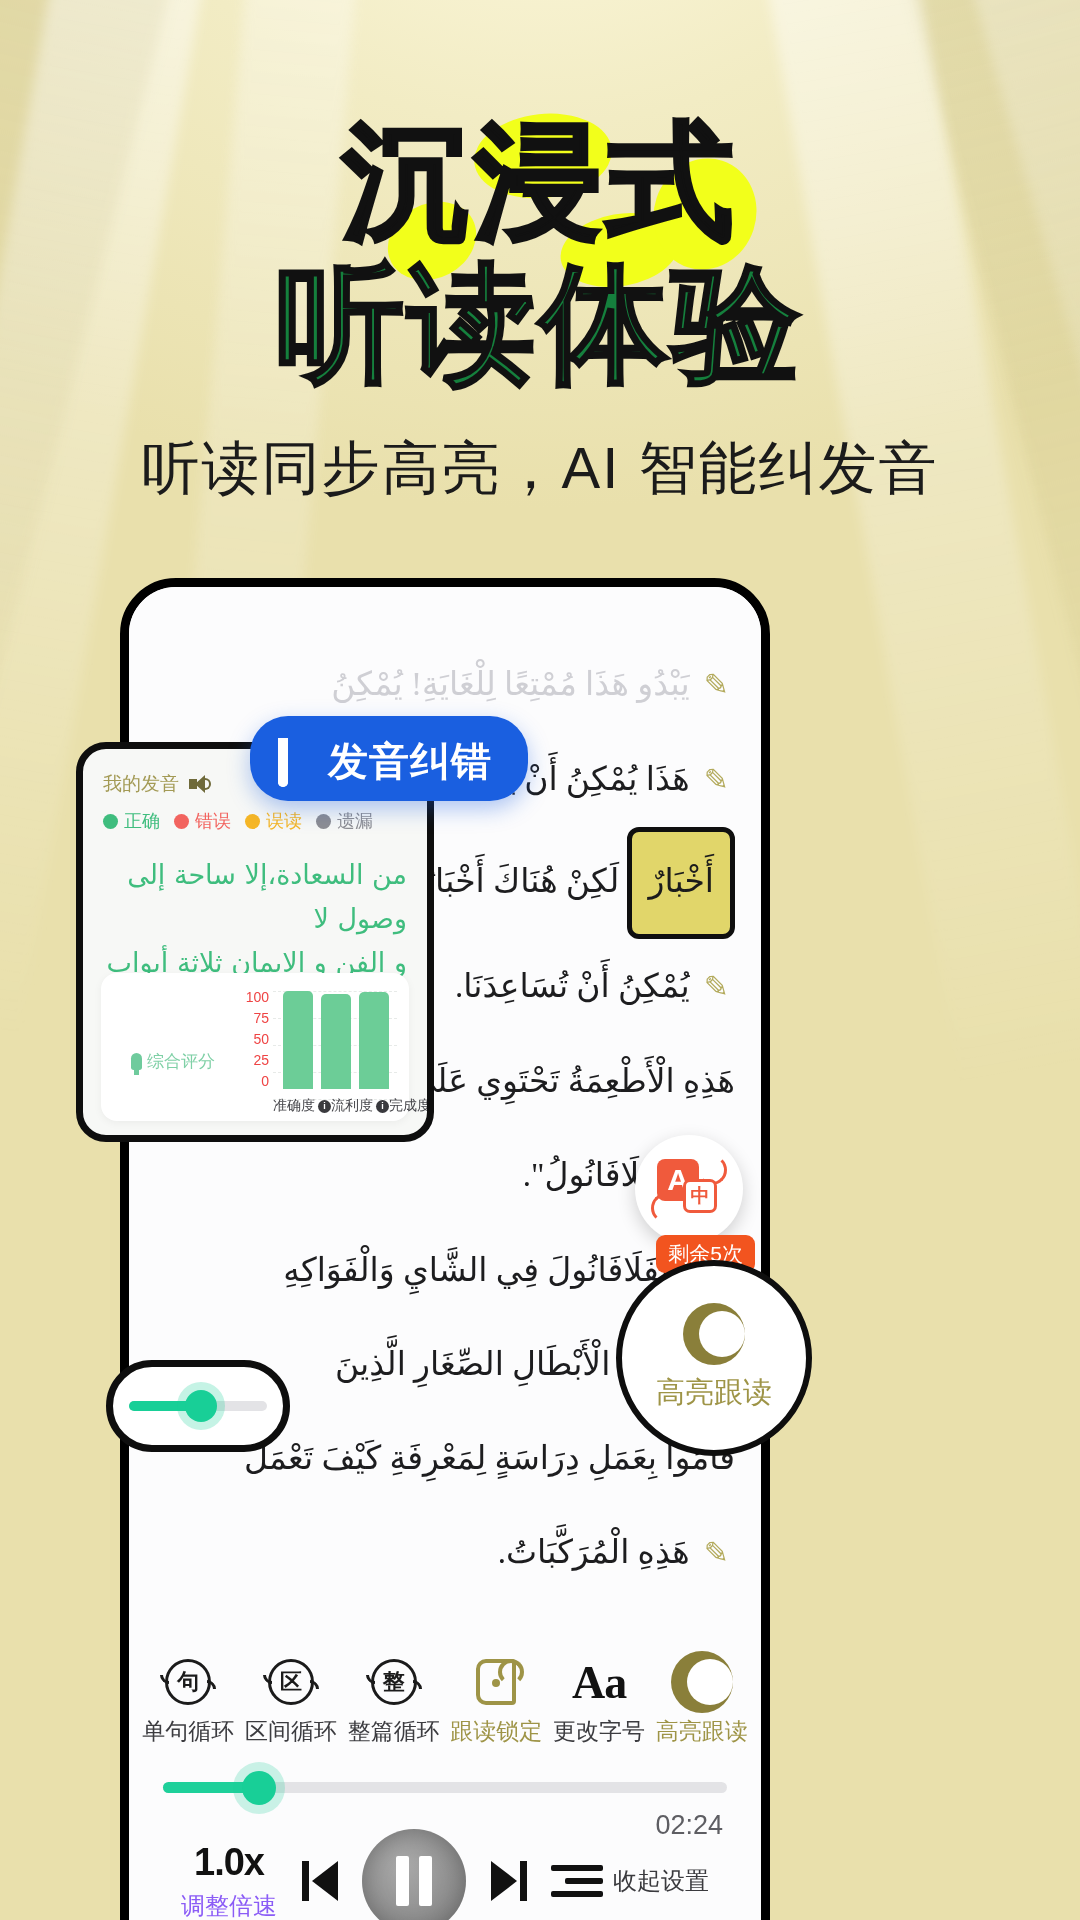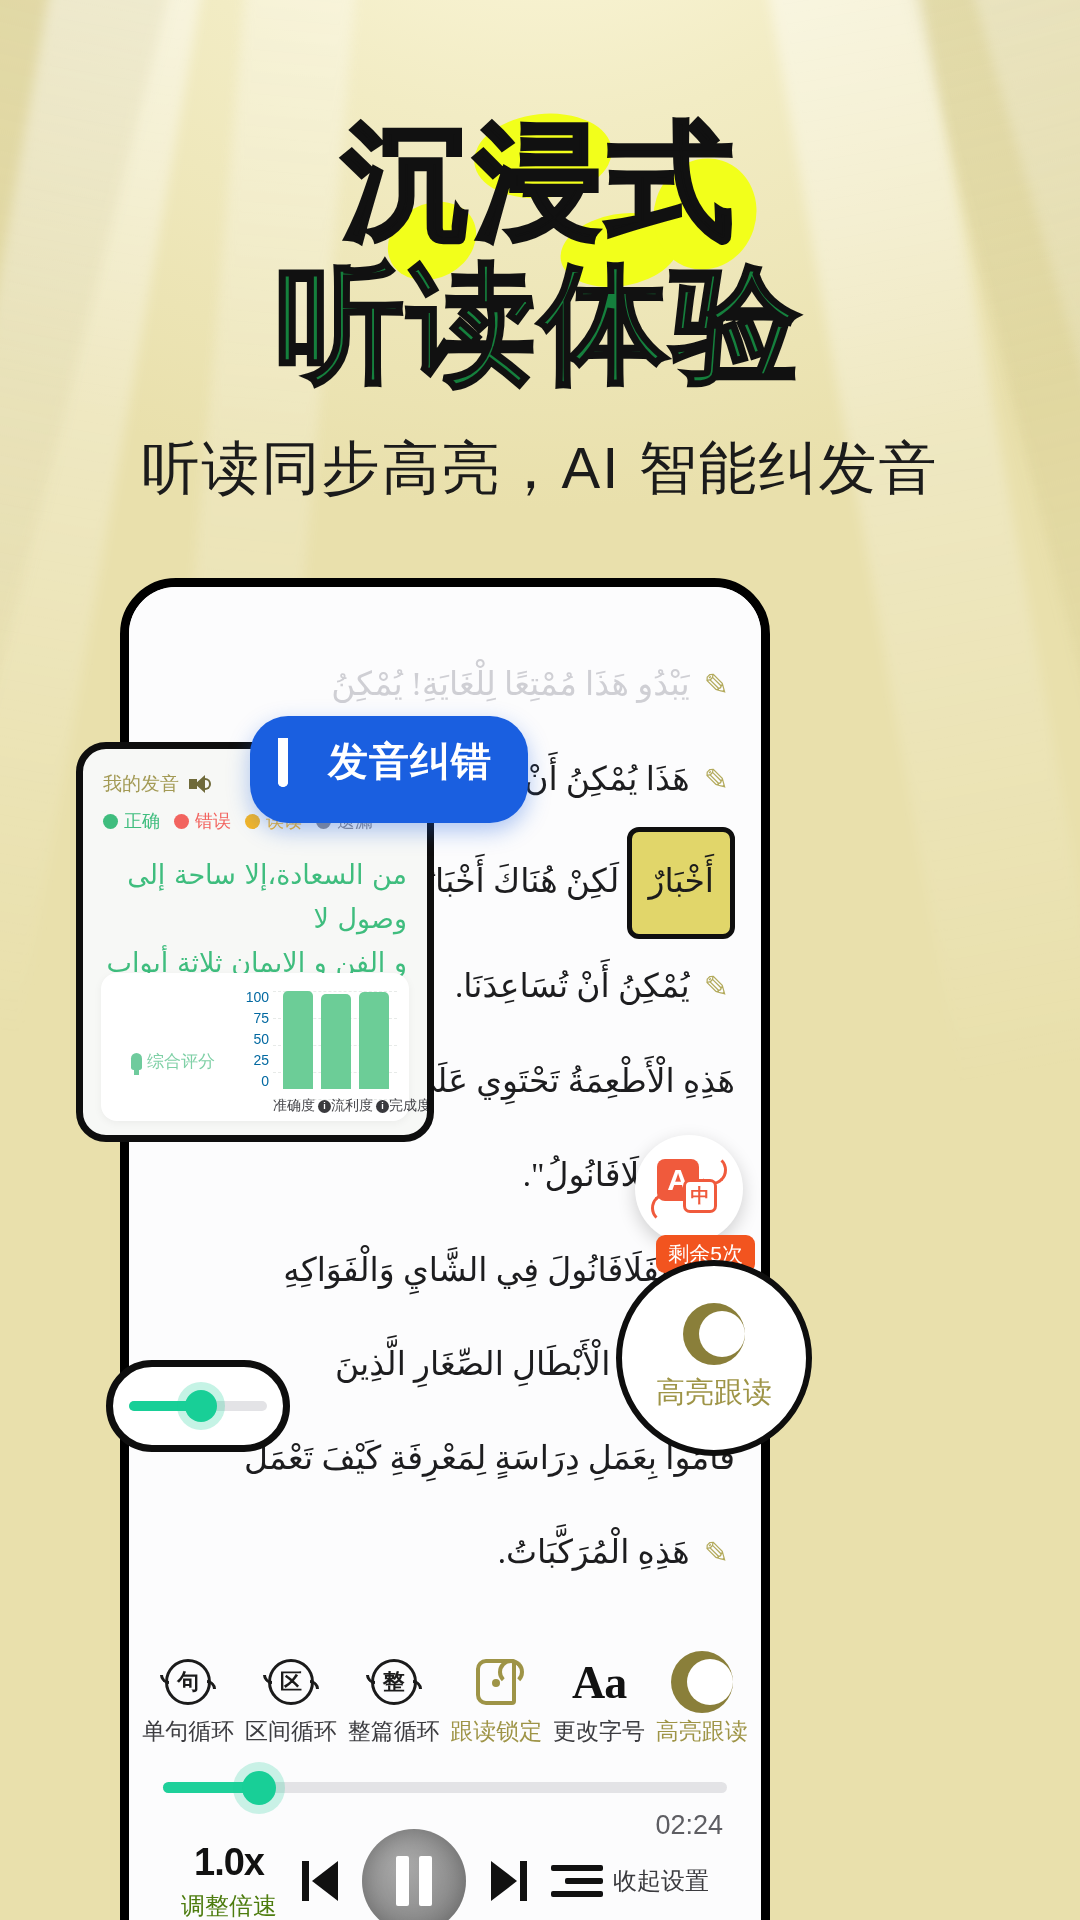--- a/index.html
+++ b/index.html
@@ -201,21 +201,21 @@
   }
 
   
   #player {
     position: absolute; left: 0; right: 0; bottom: 36px;
     display: flex; align-items: center; justify-content: space-between;
     padding: 0 52px;
   }
   .speed { text-align:center; }
   .speed .v { font-size: 38px; font-weight: 800; color: #111; letter-spacing:-1px;}
-  .speed .l { font-size: 24px; color: #4d7c0f; margin-top: 6px;}
+  .speed .l { font-size: 24px; color: #8b5cf6; margin-top: 6px;}
   .btn-prev, .btn-next { display:flex; align-items:center; gap: 3px; }
   .tri-l { width:0;height:0;border-top:20px solid transparent;border-bottom:20px solid transparent;border-right:26px solid #111;}
   .tri-r { width:0;height:0;border-top:20px solid transparent;border-bottom:20px solid transparent;border-left:26px solid #111;}
   .bar-v { width: 7px; height: 40px; background:#111; }
   #play-btn {
     width: 104px; height: 104px; border-radius: 50%;
     background: radial-gradient(circle at 40% 35%, #a9a9a9, #7e7e7e);
     display:flex; align-items:center; justify-content:center; gap: 10px;
     box-shadow: inset 0 0 26px rgba(0,0,0,.25);
   }
@@ -282,41 +282,41 @@
   .ring-label { display:flex; align-items:center; justify-content:center; gap:5px; margin-top: 24px;
     font-size: 17px; color:#7fd0a6;}
   .mic-mini { width:11px; height:17px; background:#6fcb9d; border-radius: 6px 6px 3px 3px; position:relative;}
   .mic-mini::after{content:"";position:absolute;left:3px;bottom:-5px;width:5px;height:5px;background:#6fcb9d;}
 
   .chart {
     flex: 1; display: flex; height: 100%; padding-left: 6px;
   }
   .y-axis {
     width: 34px; display:flex; flex-direction:column; justify-content:space-between;
-    font-size: 14px; color:#0369a1; text-align: right; padding: 6px 4px 26px 0;
+    font-size: 14px; color:#ef4444; text-align: right; padding: 6px 4px 26px 0;
   }
   .plot { flex:1; position: relative; padding: 6px 0 26px 0; }
   .grid-l { position:absolute; left:0; right:0; border-top:1px dashed #e7eae8; }
   .bars { position:absolute; left:6px; right:4px; top:6px; bottom:26px;
     display:flex; align-items:flex-end; justify-content:space-around;}
   .bar { width: 30px; background:#6ccd97; border-radius: 5px 5px 0 0;}
   .xlabels { position:absolute; left:0; right:0; bottom:0; display:flex;
     justify-content: space-between; font-size: 14px; color:#46464b; }
   .xl { display:flex; align-items:center; gap: 3px; white-space:nowrap;}
   .info-i {
     width: 13px; height:13px; border-radius:50%; background:#3a3a3e; color:#fff;
     font-size: 9px; line-height: 13px; text-align:center; font-weight:700;
   }
 
   
   #btn-pron {
     position: absolute; left: 250px; top: 716px; z-index: 70;
     background: #1a5fe0; color: #fff;
     border-radius: 38px;
-    padding: 18px 36px 34px 28px;
+    padding: 18px 36px 12px 28px;
     display:flex; align-items:center; gap: 16px;
     font-size: 40px; font-weight: 700; letter-spacing: 1px;
     box-shadow: 0 8px 22px rgba(26,95,224,.35);
   }
   .mic-big { width: 34px; height: 48px; position: relative; }
   .mic-big .cap { width: 26px; height: 30px; border-radius: 13px; background: #fff; margin: 0 auto;}
   .mic-big .arc { width: 34px; height: 17px; border: 5px solid #fff; border-top: none;
     border-radius: 0 0 20px 20px; margin-top: -3px;}
   .mic-big .stem { width: 5px; height: 7px; background:#fff; margin: 0 auto;}
 

